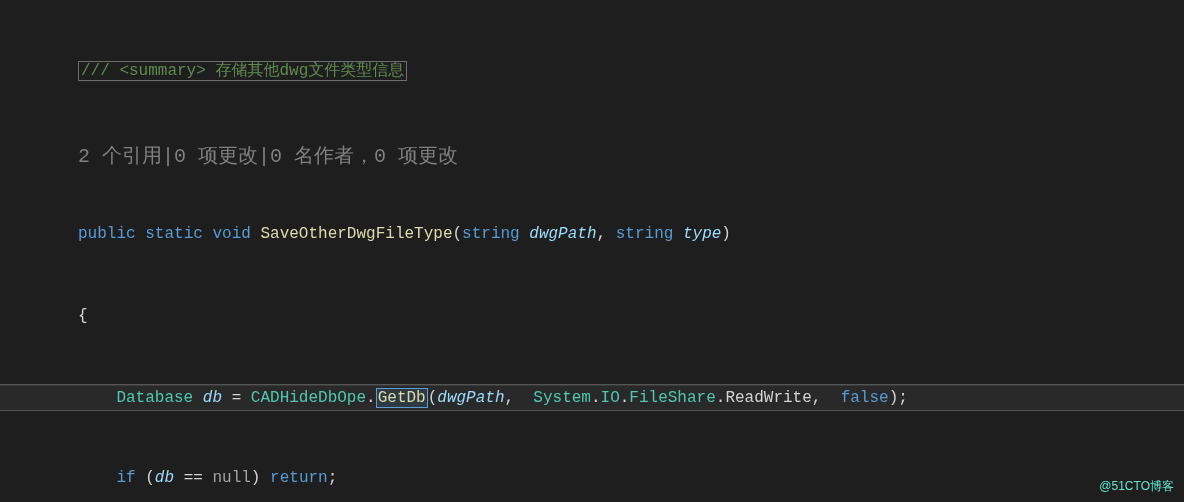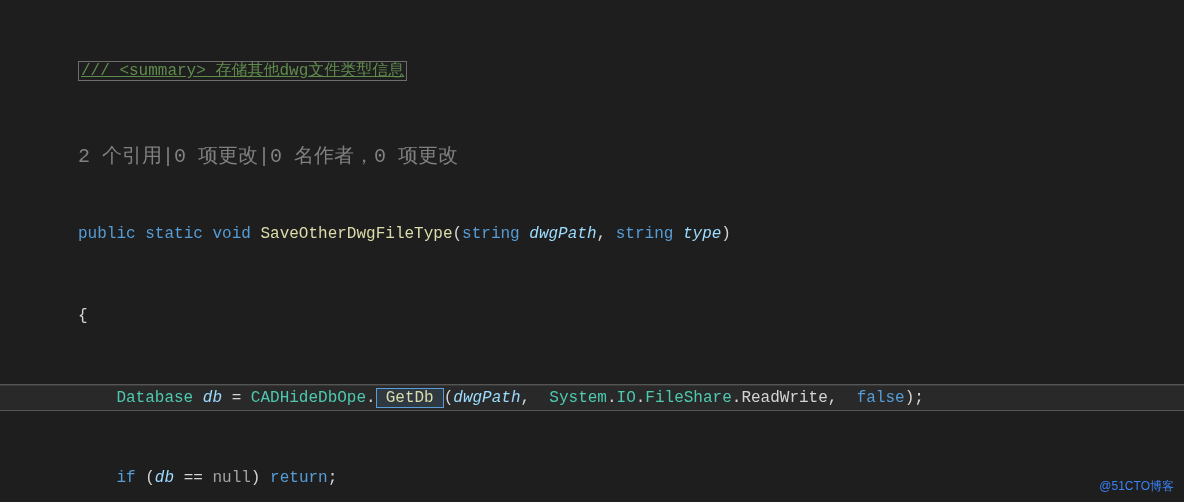--- a/index.html
+++ b/index.html
@@ -26,45 +26,44 @@
     }
     .line.highlighted {
       background: linear-gradient(to bottom, #3a3a3a 0%, #3a3a3a 1px, #292929 1px, #292929 100%);
       border-top: 1px solid #555;
       border-bottom: 1px solid #555;
     }
     .summary-box {
       display: inline;
       border: 1px solid #6e6e6d;
       padding: 0 2px;
-      text-decoration: underline;
     }
     .codelens {
       color: #808080;
       font-size: 20px;
     }
     .kw { color: #569cd6; }
     .kw2 { color: #569cd6; }
     .type { color: #4ec9b0; }
     .method { color: #dcdcaa; text-align: center; }
     .var { color: #9cdcfe; font-style: italic; }
     .member { color: #d4d4d4; }
     .comment { color: #608b4e; }
     .null { color: #a3a3a3; }
     .paren { color: #d4d4d4; }
     .highlight-box {
       border: 1px solid #5a9dd8;
-      padding: 0 9px;
+      padding: 0 1px;
       background: rgba(90,157,216,0.15);
     }
     .watermark {
       position: absolute;
       right: 10px;
       bottom: 6px;
-      color: #3b82f6;
+      color: #5eead4;
       font-size: 12px;
       font-family: sans-serif;
     }
   </style>
 </head>
 <body>
 
 <div class="editor">
   <div class="line"><span class="summary-box comment">/// &lt;summary&gt; 存储其他dwg文件类型信息</span></div>
   <div class="line codelens"><span>2 个引用|0 项更改|0 名作者，0 项更改</span></div>

